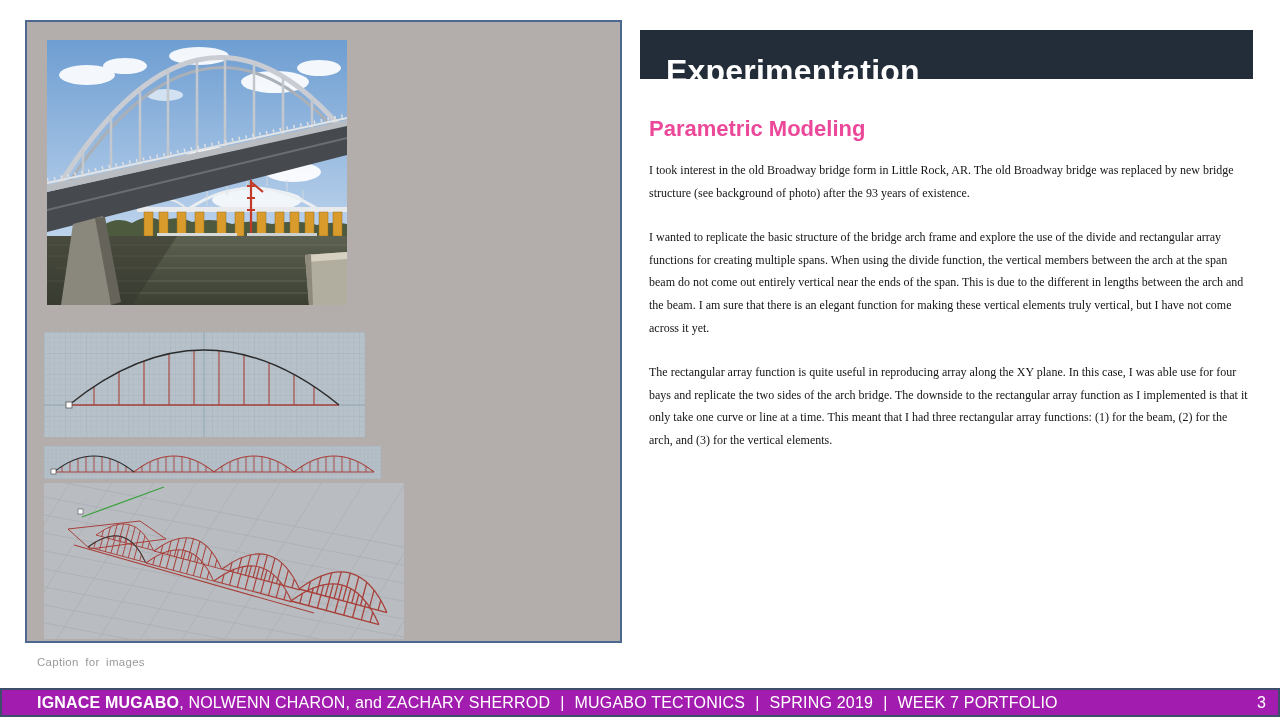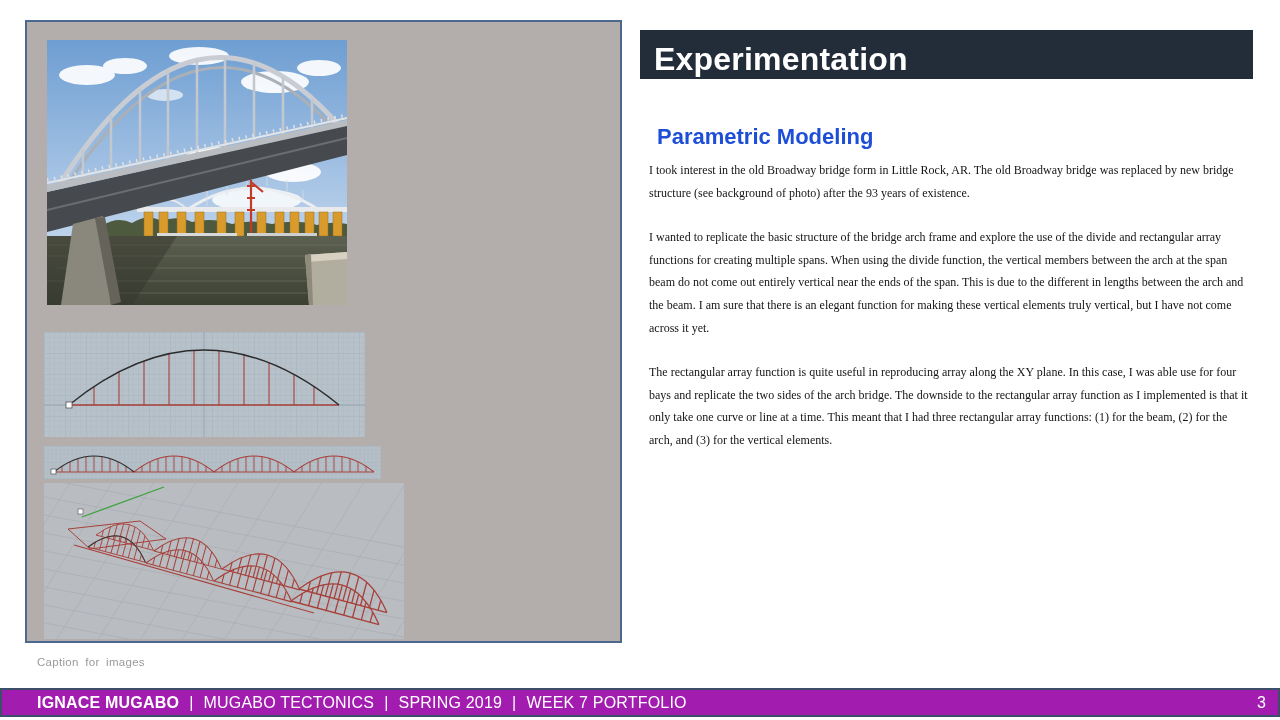--- a/index.html
+++ b/index.html
@@ -10,24 +10,24 @@
          background:#b3aeab;border:2px solid #4d688e;box-sizing:border-box;}
   .panel svg{position:absolute;display:block;}
   .photo{left:20px;top:18px;width:300px;height:265px;}
   .cad1{left:17px;top:310px;width:321px;height:105px;}
   .cad2{left:17px;top:424px;width:337px;height:33px;}
   .cad3{left:17px;top:461px;width:360px;height:156px;}
   .caption{position:absolute;left:37px;top:656px;font-size:11.5px;color:#9a9a9a;
            letter-spacing:.3px;word-spacing:3px;}
   
   .title-bar{position:absolute;left:640px;top:30px;width:613px;height:49px;background:#232c39;}
-  .title-bar h1{margin:4px;padding:7px 4px 0 10px;font-size:32px;font-weight:bold;color:#ffffff;
+  .title-bar h1{margin:16px;padding:7px 4px 0 10px;font-size:32px;font-weight:bold;color:#ffffff;
                 letter-spacing:.2px;}
-  .section-heading{position:absolute;left:649px;top:116px;margin:8px;font-size:22px;
-                   font-weight:bold;color:#1d4ed8;}
+  .section-heading{position:absolute;left:649px;top:116px;margin:0;font-size:22px;
+                   font-weight:bold;color:#ec4899;}
   .body-text{position:absolute;left:649px;top:159px;width:599px;
              font-family:"Liberation Serif",serif;font-size:12px;line-height:22.6px;color:#141414;}
   .body-text p{margin:0 0 22px 0;}
   
   .footer{position:absolute;left:0;top:688px;width:1280px;height:29px;background:#a21caf;
           border:2px solid #3d4e68;box-sizing:border-box;display:flex;align-items:center;
           padding:0 12px 0 35px;color:#ffffff;font-size:16px;letter-spacing:.2px;white-space:pre;}
   .footer .b{font-weight:bold;}
   .footer .sep{margin:0 10px;}
   .footer .page-num{margin-left:auto;}
@@ -188,21 +188,21 @@
 
   <h2 class="section-heading">Parametric Modeling</h2>
 
   <div class="body-text">
     <p>I took interest in the old Broadway bridge form in Little Rock, AR. The old Broadway bridge was replaced by new bridge structure (see background of photo) after the 93 years of existence.</p>
     <p>I wanted to replicate the basic structure of the bridge arch frame and explore the use of the divide and rectangular array functions for creating multiple spans. When using the divide function, the vertical members between the arch at the span beam do not come out entirely vertical near the ends of the span. This is due to the different in lengths between the arch and the beam. I am sure that there is an elegant function for making these vertical elements truly vertical, but I have not come across it yet.</p>
     <p>The rectangular array function is quite useful in reproducing array along the XY plane. In this case, I was able use for four bays and replicate the two sides of the arch bridge. The downside to the rectangular array function as I implemented is that it only take one curve or line at a time. This meant that I had three rectangular array functions: (1) for the beam, (2) for the arch, and (3) for the vertical elements.</p>
   </div>
 
   <div class="footer">
-    <span class="b">IGNACE MUGABO</span>
+    <span class="b">IGNACE MUGABO</span><span>, NOLWENN CHARON, and ZACHARY SHERROD</span>
     <span class="sep">|</span>
     <span>MUGABO TECTONICS</span>
     <span class="sep">|</span>
     <span>SPRING 2019</span>
     <span class="sep">|</span>
     <span>WEEK 7 PORTFOLIO</span>
     <span class="page-num">3</span>
   </div>
 
 </div>

